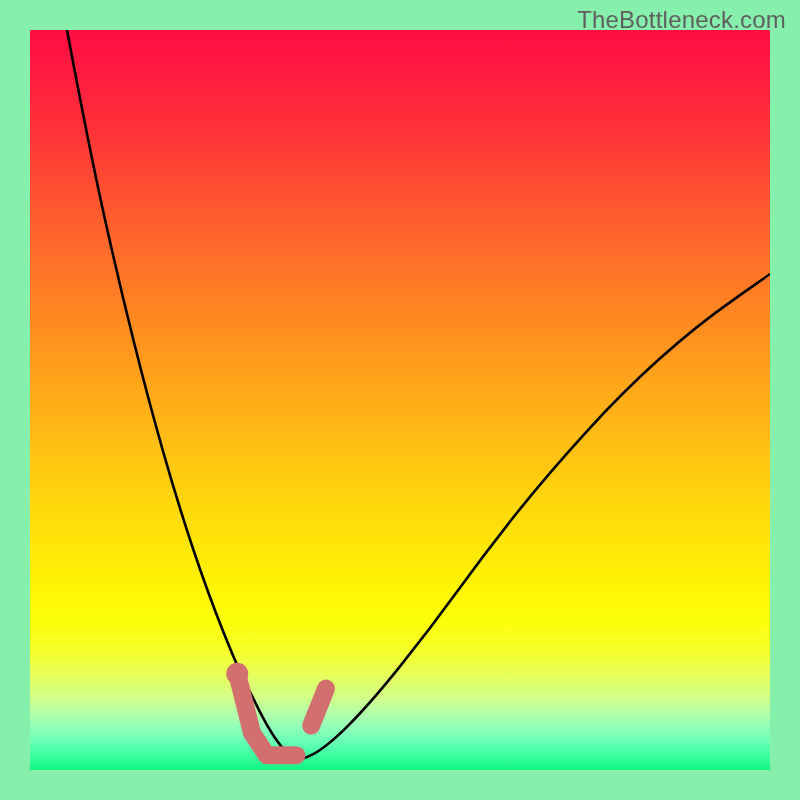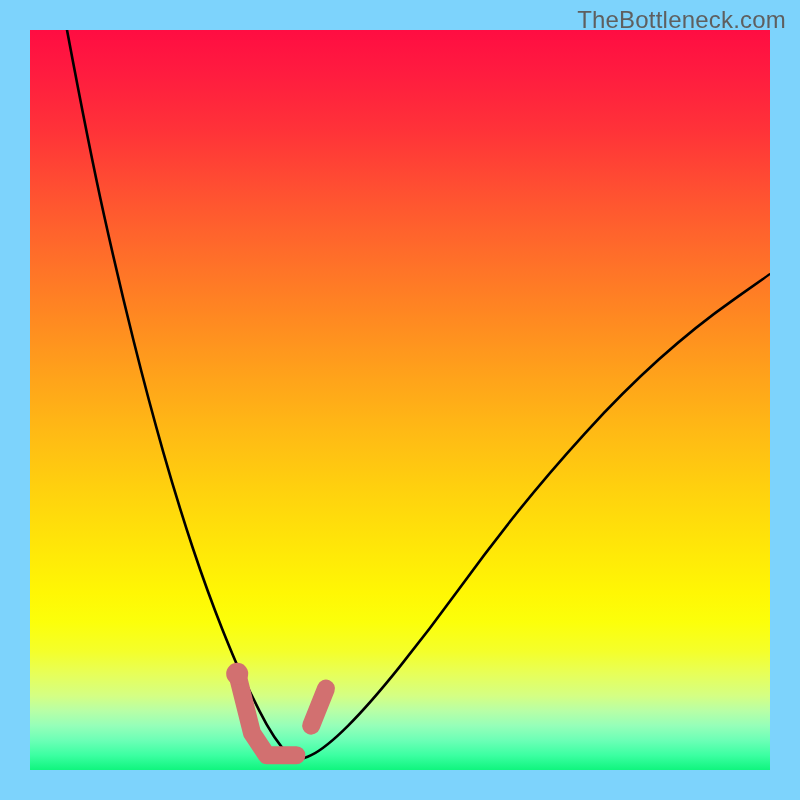--- a/index.html
+++ b/index.html
@@ -7,21 +7,21 @@
     padding: 0;
     width: 800px;
     height: 800px;
     background: #000;
     overflow: hidden;
   }
   .container {
     position: relative;
     width: 800px;
     height: 800px;
-    background: #7dd3fc;
+    background: #86efac;
     text-decoration: underline;
   }
   .watermark {
     position: absolute;
     top: 6px;
     right: 14px;
     font-family: Arial, Helvetica, sans-serif;
     font-size: 24px;
     color: #5f5f5f;
     letter-spacing: 0.2px;

